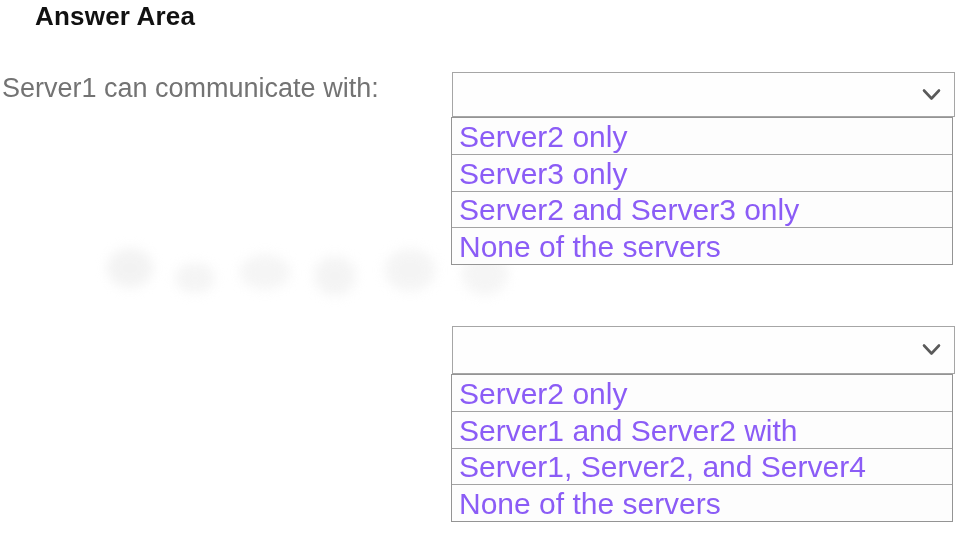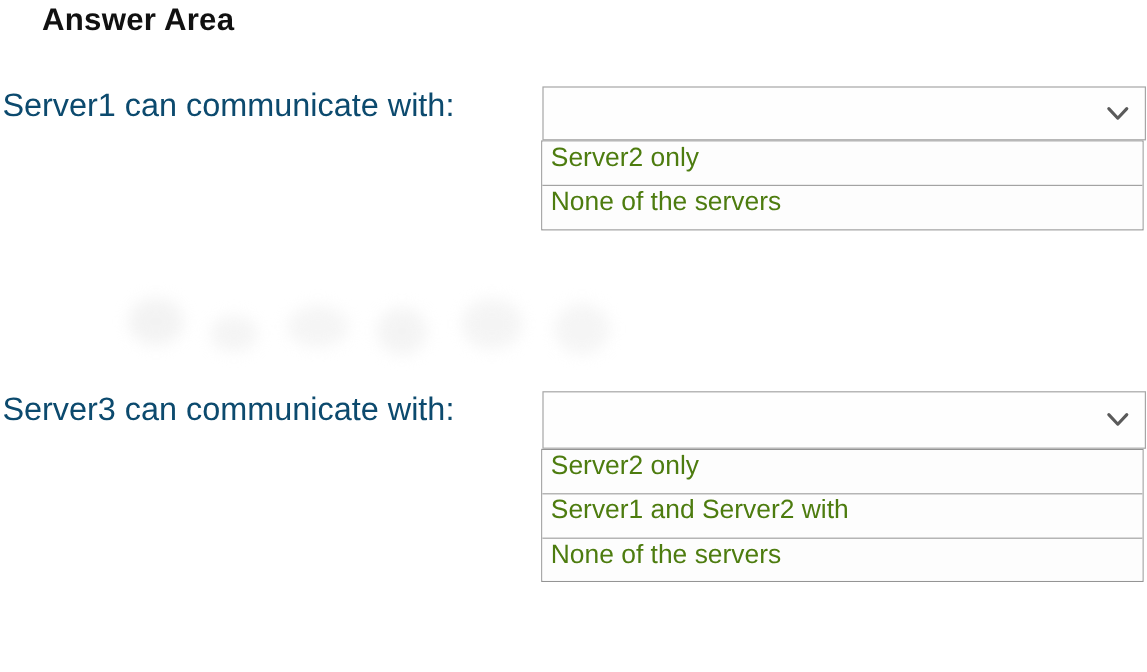--- a/index.html
+++ b/index.html
@@ -12,21 +12,21 @@
     overflow:hidden;
   }
   .page-title {
     position:absolute; left:7px; top:1px;
     font-size:26px; font-weight:bold; color:#111111;
     letter-spacing:0.2px;
     margin-left:28px;
   }
   .q-label {
     position:absolute; left:2px;
-    font-size:27px; color:#0c4a6e;
+    font-size:27px; color:#737373;
   }
   .q1-label { top:73px; }
   .q2-label { top:326px; }
   .select-box {
     position:absolute; left:452px; width:503px;
     background:#fefefe;
     border:1px solid #a6a6a6;
     cursor:pointer;
   }
   .q1-select { top:72px; height:45px; }
@@ -42,23 +42,23 @@
   .options-list {
     position:absolute; left:451px; width:502px;
     border:1px solid #949494;
     background:#fdfdfd;
   }
   .q1-options { top:117px; }
   .q2-options { top:374px; }
   .opt-row {
     height:36.4px;
     border-top:1px solid #a3a3a3;
-    display:flex; align-items:flex-start;
+    display:flex; align-items:flex-end;
     padding-left:7px;
-    font-size:22px; color:#4d7c0f;
+    font-size:30px; color:#8b5cf6;
     background:#fdfdfd;
     cursor:pointer;
     white-space:nowrap;
     overflow:hidden;
   }
   .opt-row:first-child { border-top:none; }
   .watermark {
     position:absolute; left:100px; top:226px; width:440px; height:84px;
     background:
       radial-gradient(ellipse 40px 34px at 30px 42px,  #e9e9e9 0 55%, transparent 60%),
@@ -88,38 +88,46 @@
     <svg class="chevron" viewBox="0 0 19 13">
       <path d="M2 2 L9.5 10 L17 2" fill="none" stroke="#5a5a5a" stroke-width="2.6" stroke-linecap="round" stroke-linejoin="round"></path>
     </svg>
   </div>
 
   <div class="options-list q1-options">
     <div class="opt-row">
         <span>Server2 only</span>
       </div>
     <div class="opt-row">
+        <span>Server3 only</span>
+      </div>
+    <div class="opt-row">
+        <span>Server2 and Server3 only</span>
+      </div>
+    <div class="opt-row">
         <span>None of the servers</span>
       </div>
   </div>
 
-  <div class="q-label q2-label">Server3 can communicate with:</div>
 
   <div class="select-box q2-select">
     <span class="select-value"></span>
     <svg class="chevron" viewBox="0 0 19 13">
       <path d="M2 2 L9.5 10 L17 2" fill="none" stroke="#5a5a5a" stroke-width="2.6" stroke-linecap="round" stroke-linejoin="round"></path>
     </svg>
   </div>
 
   <div class="options-list q2-options">
     <div class="opt-row">
         <span>Server2 only</span>
       </div>
     <div class="opt-row">
         <span>Server1 and Server2 with</span>
       </div>
     <div class="opt-row">
+        <span>Server1, Server2, and Server4</span>
+      </div>
+    <div class="opt-row">
         <span>None of the servers</span>
       </div>
   </div>
 
 </div>
 
 </body></html>

